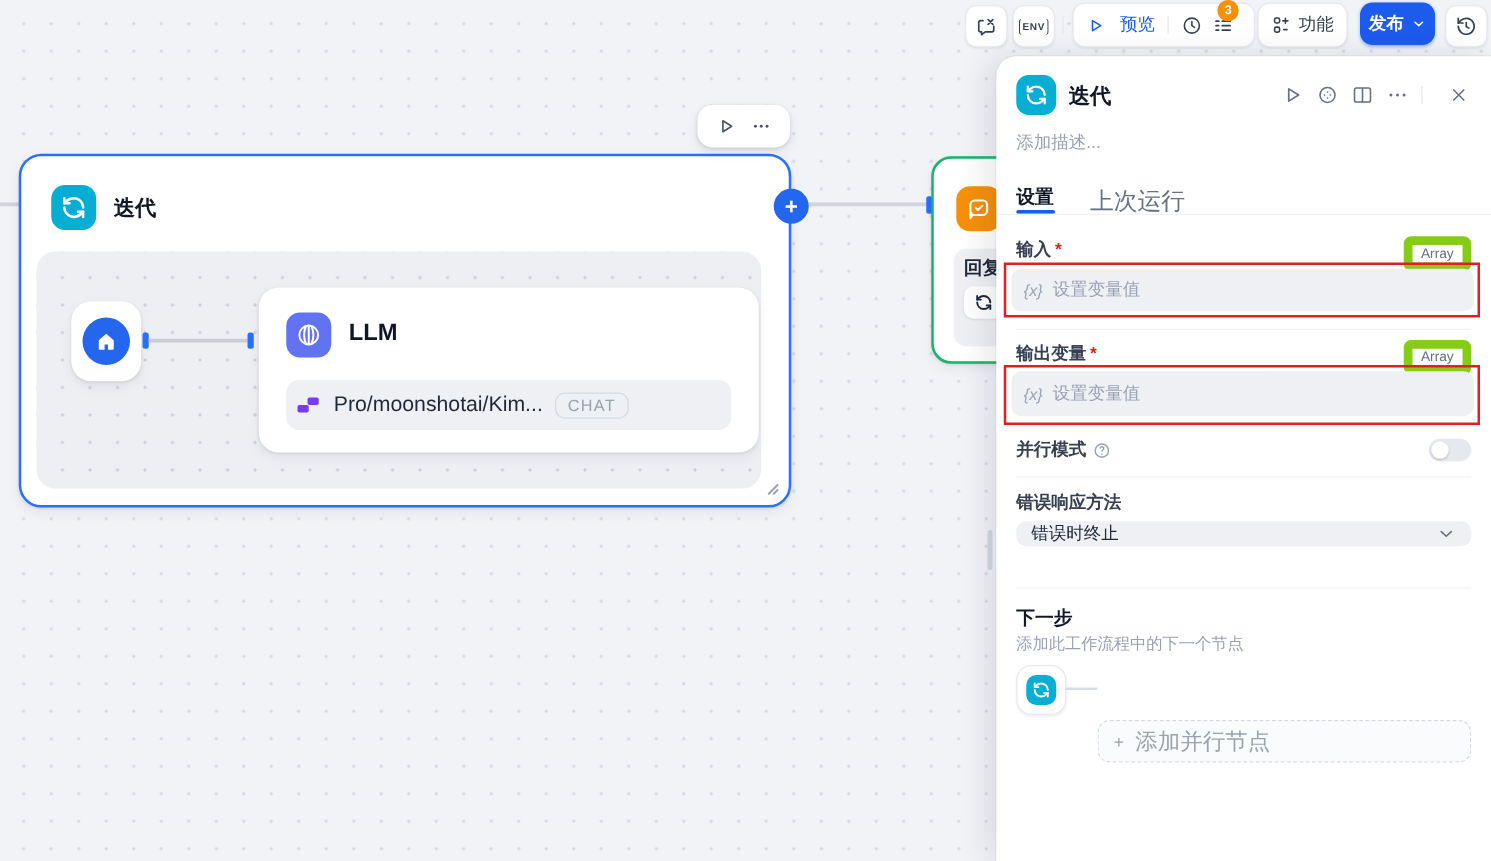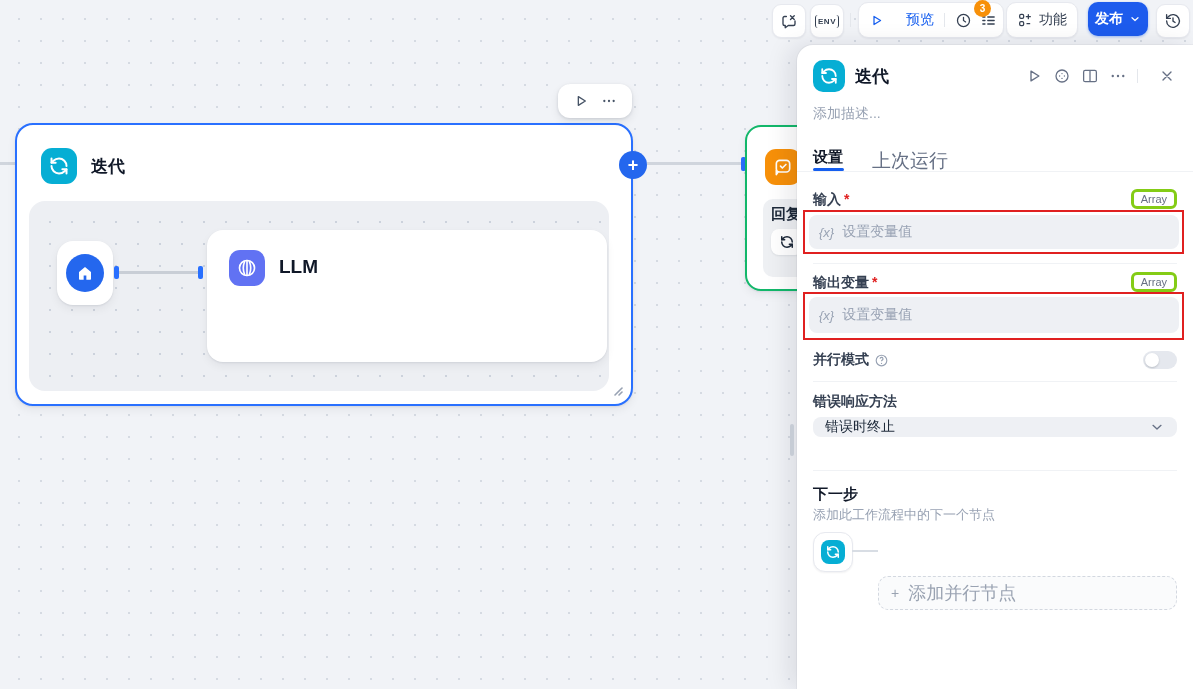--- a/index.html
+++ b/index.html
@@ -9,21 +9,21 @@
     background-image:radial-gradient(circle,#d5dae2 1.2px,transparent 1.3px);
     background-size:22px 22px;background-position:8px 8px;}
   .abs{position:absolute;}
   .card{background:#fff;border:1px solid #e7e9ef;box-shadow:0 1px 2px rgba(16,24,40,.06);}
   .tb-btn{display:flex;align-items:center;justify-content:center;border-radius:9px;cursor:pointer;gap:6px;}
   .icon{display:block;}
   .node-shadow{box-shadow:0 1px 2px rgba(16,24,40,.08),0 4px 10px rgba(16,24,40,.06);}
   .pill-shadow{box-shadow:0 1px 3px rgba(16,24,40,.12),0 4px 10px rgba(16,24,40,.08);}
   .lbl{font-size:14px;font-weight:700;color:#354052;}
   .req{color:#e02020;margin-left:3px;font-weight:700;}
-  .type-badge{font-size:11px;color:#676f83;border:3px solid #84cc16;border-radius:6px;padding:1px 7px;background:#fff;}
+  .type-badge{font-size:11px;color:#676f83;border:7px solid #84cc16;border-radius:6px;padding:1px 7px;background:#fff;}
   .gray-input{background:#eef0f4;border-radius:8px;display:flex;align-items:center;padding:0 10px;gap:8px;}
   .ph{color:#98a2b3;font-size:14px;}
   .varx{color:#98a2b3;font-size:13px;font-style:italic;}
   .red-box{border:2.5px solid #e02020;}
   .divider{background:#f0f2f5;height:1px;}
   .vdiv{width:1px;background:#e4e7ec;}
   .flexc{display:flex;align-items:center;}
 </style>
 </head>
 <body>
@@ -61,20 +61,28 @@
     <div class="abs node-shadow" style="left:190px;top:105px;width:400px;height:132px;background:#fff;border-radius:16px;">
       <div class="abs" style="left:22px;top:20px;width:36px;height:36px;background:#6172f3;border-radius:11px;display:flex;align-items:center;justify-content:center;">
         <svg class="icon" width="22" height="22" viewBox="0 0 24 24" fill="none" stroke="#fff" stroke-width="1.8" stroke-linecap="round">
           <circle cx="12" cy="12" r="8.2"></circle>
           <path d="M9.3 5.2c-1.6 4-1.6 9.6 0 13.6"></path>
           <path d="M14.7 5.2c1.6 4 1.6 9.6 0 13.6"></path>
           <path d="M12 4v16"></path>
         </svg>
       </div>
       <div class="abs" style="left:72px;top:26px;font-size:19px;font-weight:700;color:#101828;text-align:center;">LLM</div>
+      <div class="abs flexc" style="left:22px;top:74px;width:356px;height:40px;background:#eef0f3;border-radius:10px;padding:0 8px;box-sizing:border-box;gap:10px;">
+        <svg class="icon" width="20" height="16" viewBox="0 0 20 16">
+          <rect x="1" y="8" width="9" height="6" rx="1.6" fill="#7a3aed"></rect>
+          <rect x="9" y="2" width="9" height="6" rx="1.6" fill="#7a3aed"></rect>
+        </svg>
+        <span style="font-size:17px;color:#1d2939;font-weight:500;white-space:nowrap;">Pro/moonshotai/Kim...</span>
+        <span style="font-size:13px;color:#98a2b3;border:1.5px solid #d5dae2;border-radius:8px;padding:2px 9px;letter-spacing:1px;background:#fff0;">CHAT</span>
+      </div>
     </div>
 
     <svg class="abs icon" width="14" height="14" viewBox="0 0 14 14" style="right:7px;bottom:7px;" fill="none" stroke="#98a2b3" stroke-width="1.6" stroke-linecap="round">
       <path d="M12 5 5 12"></path>
         <path d="M12 9 9 12"></path>
     </svg>
   </div>
 
   <div class="abs pill-shadow flexc" style="left:558px;top:84px;width:74px;height:34px;background:#fff;border-radius:12px;justify-content:center;gap:12px;">
     <svg class="icon" width="16" height="16" viewBox="0 0 24 24" fill="none" stroke="#475467" stroke-width="2" stroke-linejoin="round">
@@ -231,21 +239,21 @@
       <path d="M8.5 6H6a2 2 0 0 0-2 2v8a2 2 0 0 0 2 2h1v3l4-3h7a2 2 0 0 0 2-2v-4"></path>
       <path d="M14 5l5 5M19 5l-5 5"></path>
     </svg>
   </div>
   <div class="abs card tb-btn" style="left:810px;top:4px;width:32px;height:32px;">
     <span style="font-size:8px;font-weight:700;color:#354052;border-left:1.6px solid #354052;border-right:1.6px solid #354052;border-radius:3px;padding:2px 2px;letter-spacing:.5px;">ENV</span>
   </div>
   <div class="abs vdiv" style="left:850px;top:13px;height:14px;"></div>
 
   <div class="abs card flexc" style="left:858px;top:2px;width:144px;height:34px;border-radius:10px;">
-    <div class="flexc" style="gap:22px;padding:0 10px;cursor:pointer;">
+    <div class="flexc" style="gap:12px;padding:0 10px;cursor:pointer;">
       <svg class="icon" width="15" height="15" viewBox="0 0 24 24" fill="none" stroke="#155eef" stroke-width="2" stroke-linejoin="round">
         <path d="M8 5.5v13l10.5-6.5z"></path>
       </svg>
       <span style="font-size:14px;font-weight:500;color:#155eef;">预览</span>
     </div>
     <div class="vdiv" style="height:14px;"></div>
     <svg class="icon" width="17" height="17" viewBox="0 0 24 24" style="margin:0 8px 0 10px;" fill="none" stroke="#354052" stroke-width="1.8" stroke-linecap="round">
       <circle cx="12" cy="12" r="8.5"></circle>
         <path d="M12 7.5V12l3 2"></path>
     </svg>

